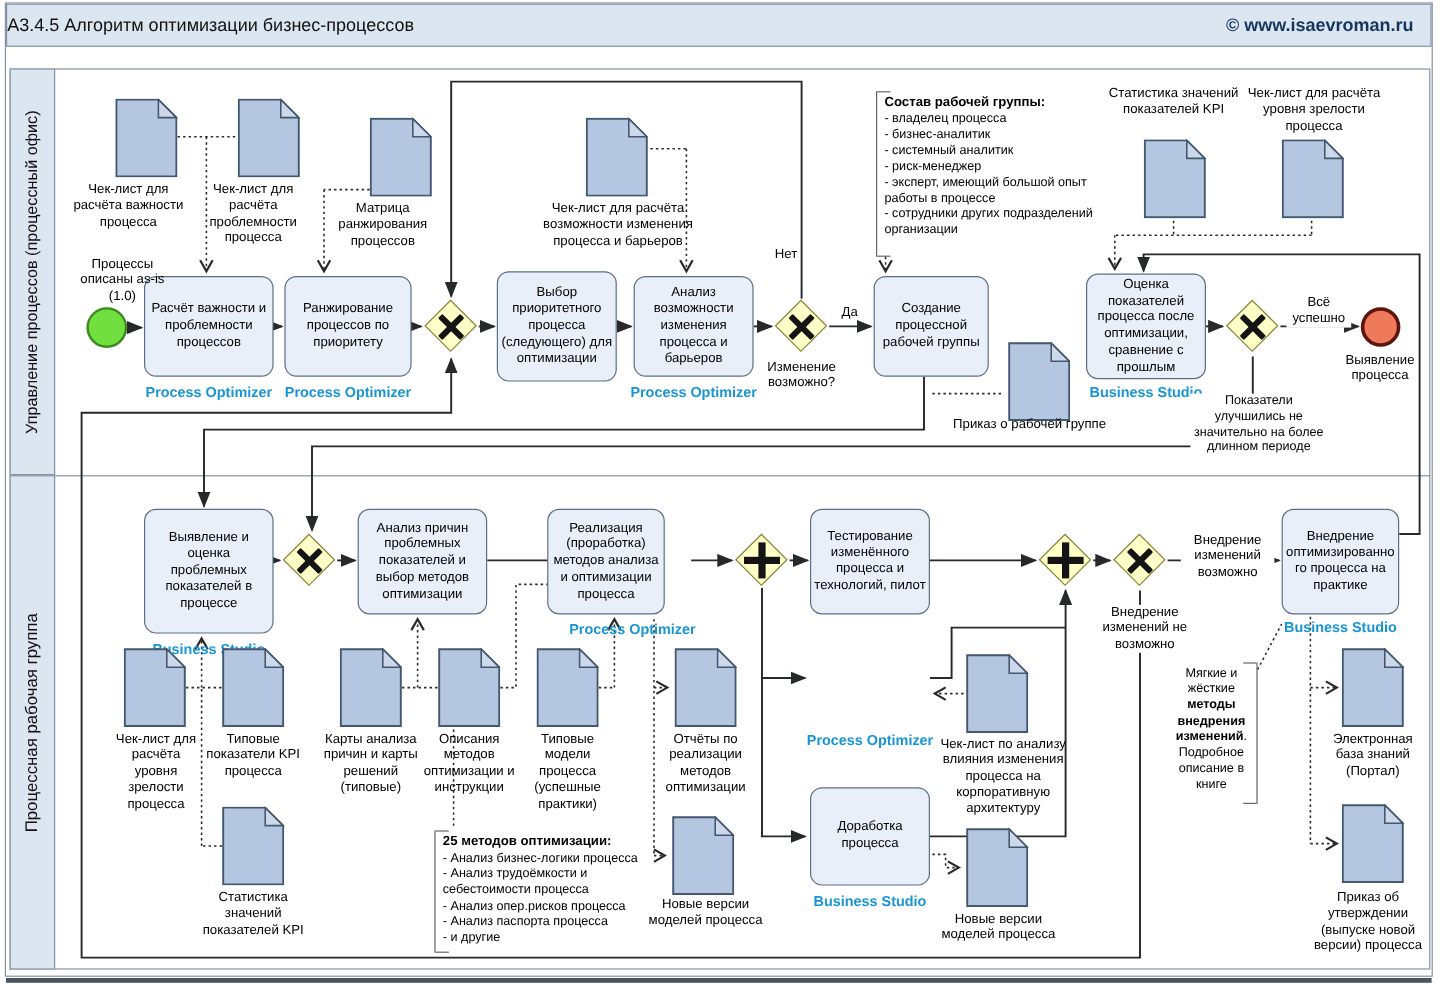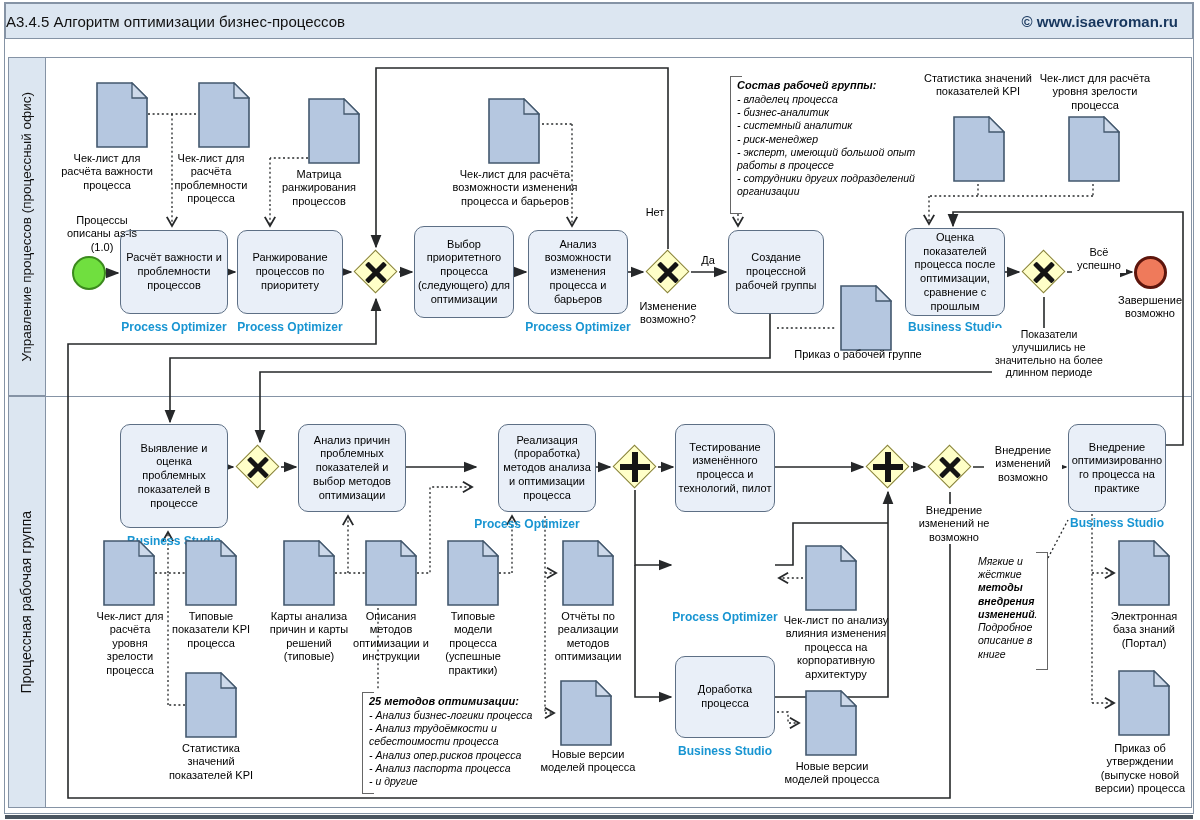--- a/index.html
+++ b/index.html
@@ -25,24 +25,24 @@
   .xa{transform:rotate(45deg);} .xb{transform:rotate(-45deg);}
   .pa{position:absolute;left:8px;top:20px;width:30px;height:6px;background:#141414;}
   .pb{position:absolute;left:20px;top:8px;width:6px;height:30px;background:#141414;}
   .ev{position:absolute;border-radius:50%;box-sizing:border-box;z-index:3;}
   .ev.start{width:34px;height:34px;background:#70df3f;border:2px solid #3b8a1d;}
   .ev.end{width:33px;height:33px;background:#ef7a5b;border:3.5px solid #5d150c;}
   .doc{position:absolute;z-index:3;line-height:0;}
   .lbl{position:absolute;font-size:11px;line-height:1.22;text-align:center;color:#000;z-index:4;}
   .lbl.wbg{background:#fff;padding:0 1px;}
   .lbl.small{font-size:10.5px;}
-  .anno{position:absolute;font-size:10.5px;line-height:1.26;color:#000;z-index:4;border-left:1px solid #666;padding:3px 2px 3px 6px;box-sizing:border-box;font-style:italic;}
+  .anno{position:absolute;font-size:10.5px;line-height:1.26;color:#000;z-index:4;border-left:1px solid #666;padding:3px 2px 3px 6px;box-sizing:border-box;}
   .anno::before,.anno::after{content:"";position:absolute;left:0;width:11px;height:1px;background:#666;}
   .anno::before{top:0;} .anno::after{bottom:0;}
-  .anno.right{border-left:none;border-right:1px solid #666;padding:3px 6px 3px 2px;text-align:left;}
+  .anno.right{border-left:none;border-right:1px solid #666;padding:3px 6px 3px 2px;text-align:center;}
   .anno.right::before,.anno.right::after{left:auto;right:0;}
   .anno .hd{font-weight:bold;font-size:11px;}
   .anno b{font-weight:bold;}
 </style>
 </head>
 <body>
 
 <div id="stage">
 
   <div class="frame" style="left:4px;top:2px;width:1190px;height:812px;"></div>
@@ -178,21 +178,21 @@
   <div class="tool" style="left:955px;top:320px;">Business Studio</div>
 
   <div class="gw" style="left:1021px;top:249px;">
     <div class="gwd"></div>
       <div class="xa"></div>
       <div class="xb"></div>
   </div>
   <div class="lbl wbg" style="left:1072px;top:246px;width:52px;">Всё успешно</div>
 
   <div class="ev end" style="left:1134px;top:256px;"></div>
-  <div class="lbl" style="left:1106px;top:294px;width:88px;">Завершение возможно</div>
+  <div class="lbl" style="left:1106px;top:294px;width:88px;">Выявление процесса</div>
   <div class="lbl wbg small" style="left:992px;top:328px;width:112px;">Показатели улучшились не значительно на более длинном периоде</div>
 
   <div class="doc" style="left:96px;top:82px;"><svg width="52" height="66" viewBox="0 0 52 66">
         <path d="M1 1 H36 L51 16 V65 H1 Z" fill="#b5c7e0" stroke="#43586e" stroke-width="1.6"></path>
         <path d="M36 1 V16 H51 Z" fill="#cdd9ea" stroke="#43586e" stroke-width="1.3"></path>
       </svg></div>
   <div class="lbl" style="left:60px;top:152px;width:94px;">Чек-лист для расчёта важности процесса</div>
 
   <div class="doc" style="left:198px;top:82px;"><svg width="52" height="66" viewBox="0 0 52 66">
         <path d="M1 1 H36 L51 16 V65 H1 Z" fill="#b5c7e0" stroke="#43586e" stroke-width="1.6"></path>
@@ -248,21 +248,21 @@
   <div class="gw" style="left:235px;top:444px;">
     <div class="gwd"></div>
       <div class="xa"></div>
       <div class="xb"></div>
   </div>
 
   <div class="task" style="left:298px;top:424px;width:108px;height:88px;">
       <span>Анализ причин проблемных показателей и выбор методов оптимизации</span>
     </div>
 
-  <div class="task" style="left:498px;top:424px;width:98px;height:88px;">
+  <div class="task" style="left:456px;top:424px;width:98px;height:88px;">
       <span>Реализация (проработка) методов анализа и оптимизации процесса</span>
     </div>
   <div class="tool" style="left:527px;top:517px;">Process Optimizer</div>
 
   <div class="gw" style="left:612px;top:444px;">
     <div class="gwd"></div>
       <div class="pa"></div>
       <div class="pb"></div>
   </div>
 

